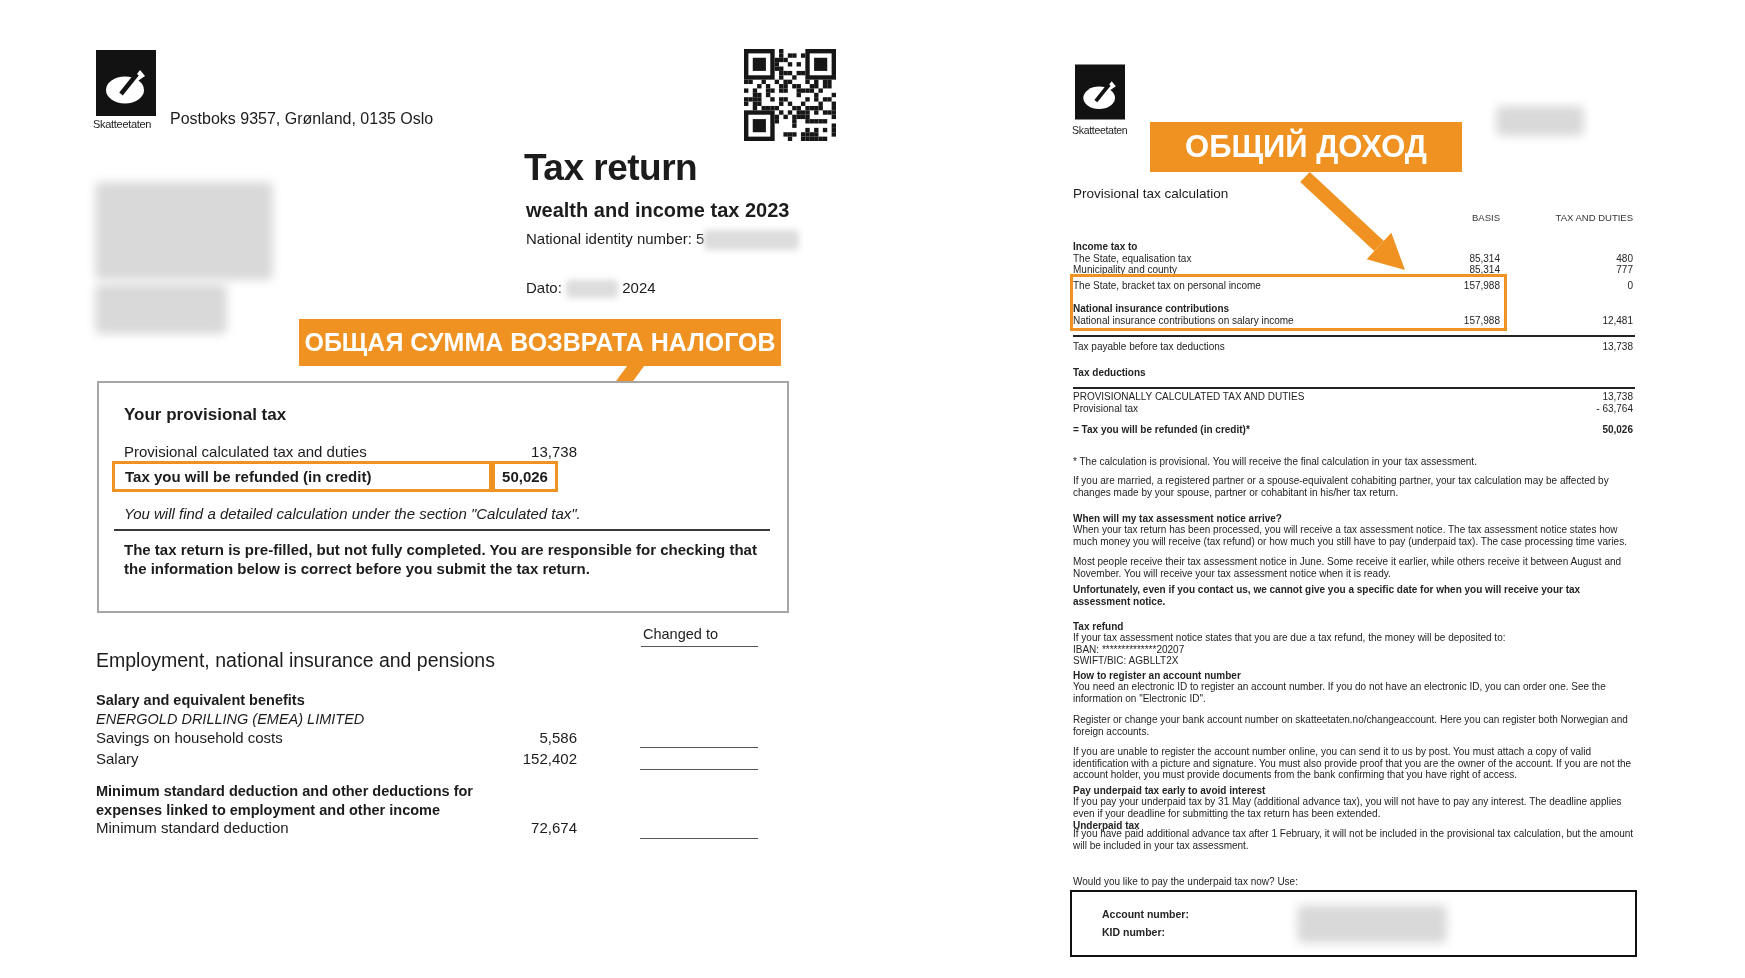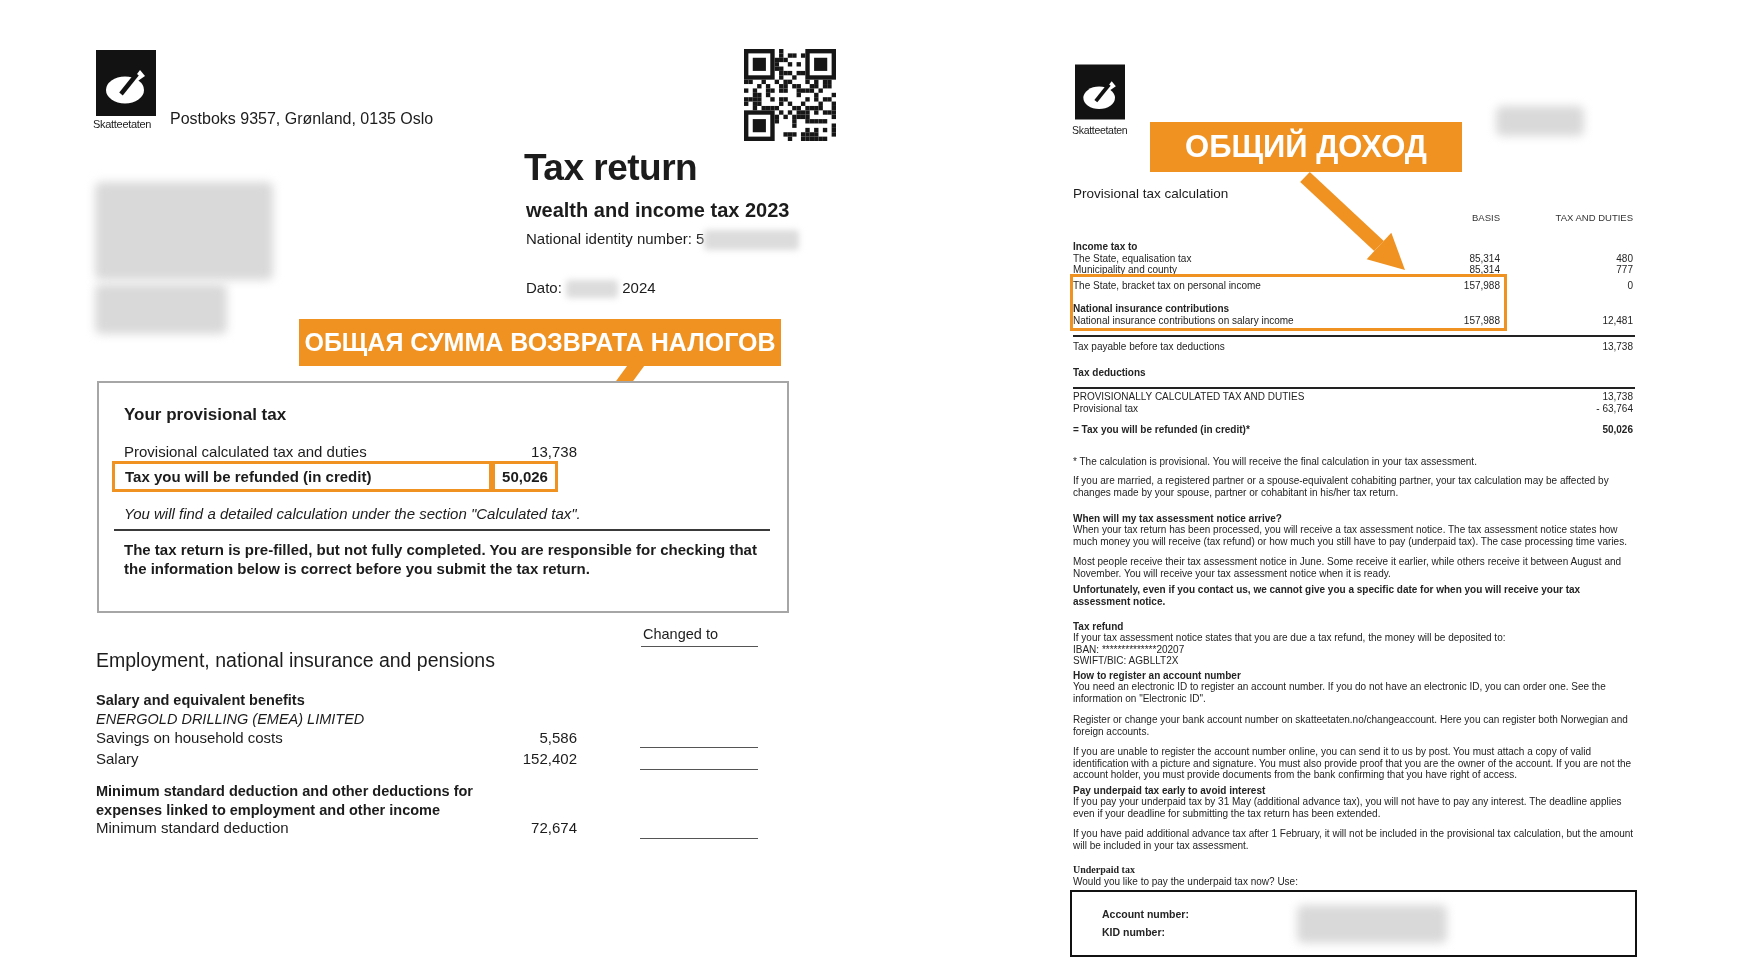--- a/index.html
+++ b/index.html
@@ -342,21 +342,21 @@
 
   <div class="abs r-body bold" style="left:193px;top:670px;">How to register an account number</div>
   <div class="abs r-body" style="left:193px;top:681px;width:563px;">You need an electronic ID to register an account number. If you do not have an electronic ID, you can order one. See the information on "Electronic ID".</div>
   <div class="abs r-body" style="left:193px;top:714px;width:563px;">Register or change your bank account number on skatteetaten.no/changeaccount. Here you can register both Norwegian and foreign accounts.</div>
   <div class="abs r-body" style="left:193px;top:746px;width:563px;">If you are unable to register the account number online, you can send it to us by post. You must attach a copy of valid identification with a picture and signature. You must also provide proof that you are the owner of the account. If you are not the account holder, you must provide documents from the bank confirming that you have right of access.</div>
 
   <div class="abs r-body bold" style="left:193px;top:785px;">Pay underpaid tax early to avoid interest</div>
   <div class="abs r-body" style="left:193px;top:796px;width:563px;">If you pay your underpaid tax by 31 May (additional advance tax), you will not have to pay any interest. The deadline applies even if your deadline for submitting the tax return has been extended.</div>
   <div class="abs r-body" style="left:193px;top:828px;width:563px;">If you have paid additional advance tax after 1 February, it will not be included in the provisional tax calculation, but the amount will be included in your tax assessment.</div>
 
-  <div class="abs r-body bold" style="left:193px;top:864px;font-family:Liberation Serif, serif;">Underpaid tax</div>
+  <div class="abs r-body bold" style="left:193px;top:820px;">Underpaid tax</div>
   <div class="abs r-body" style="left:193px;top:876px;width:563px;">Would you like to pay the underpaid tax now? Use:</div>
 
   <div class="abs payment-box" style="left:190px;top:890px;width:567px;height:67px;">
     <div class="abs r-body bold" style="left:30px;top:17px;font-size:10.5px;">Account number:</div>
     <div class="abs r-body bold" style="left:30px;top:35px;font-size:10.5px;">KID number:</div>
     <div class="abs blur" style="left:225px;top:13px;width:150px;height:38px;"></div>
   </div>
 </div>
 
 </body></html>

